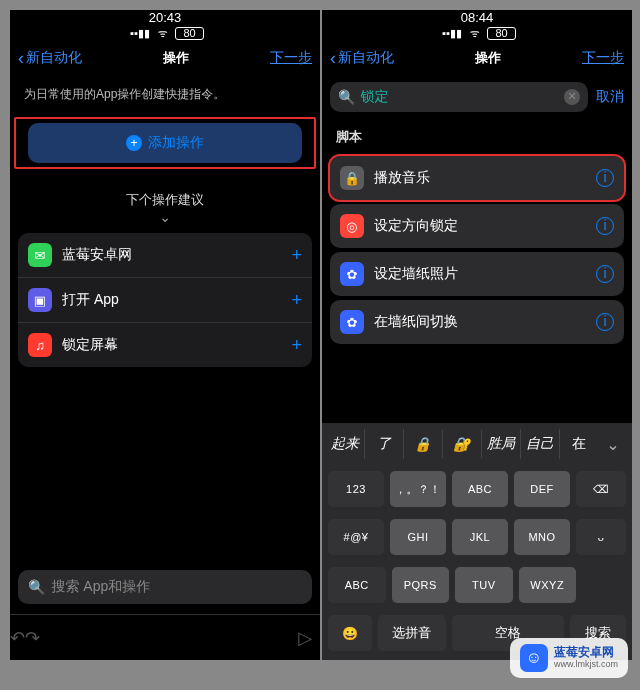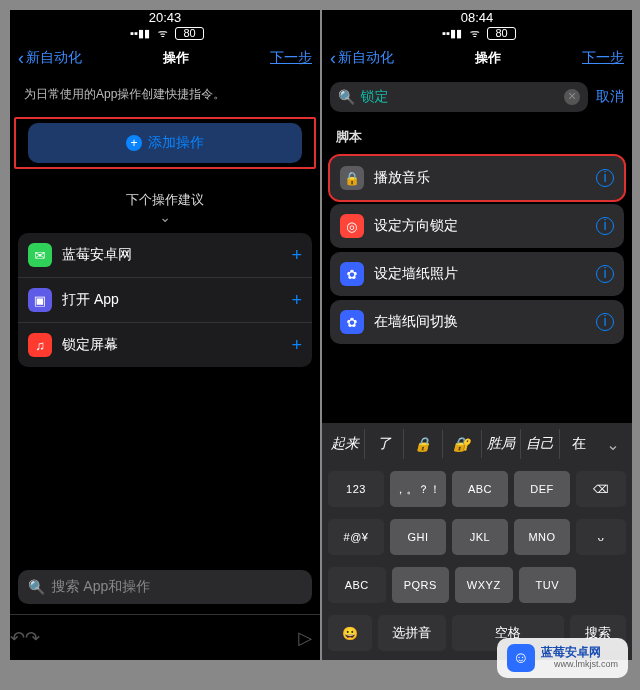--- a/index.html
+++ b/index.html
@@ -76,21 +76,21 @@
   .krow{display:flex;padding:3px;}
   .krow .k{flex:1;margin:3px;background:var(--key);color:#fff;border-radius:5px;height:36px;display:flex;align-items:center;justify-content:center;font-size:13px;}
   .krow .k.dark{background:var(--keydark);}
   .krow.small .k{font-size:11px;letter-spacing:0.5px;}
   .bottomrow{display:flex;padding:3px 3px 0;}
   .bottomrow .k{margin:3px;background:var(--keydark);color:#fff;border-radius:5px;height:36px;display:flex;align-items:center;justify-content:center;font-size:13px;}
 
   .watermark{position:absolute;right:12px;bottom:12px;display:flex;align-items:center;background:rgba(255,255,255,0.88);border-radius:10px;padding:6px 10px;}
   .watermark .logo{width:28px;height:28px;border-radius:7px;background:#2b6dff;display:flex;align-items:center;justify-content:center;color:#fff;margin-right:6px;font-size:16px;}
   .watermark .t1{font-size:12px;color:#1a4db3;font-weight:700;}
-  .watermark .t2{font-size:9px;color:#666;margin-left:13px;}
+  .watermark .t2{font-size:9px;color:#666;}
   .wcol{display:flex;flex-direction:column;line-height:1.1;}
 </style>
 </head>
 <body>
 
 <div class="screen left">
   <div class="status">
     <span>20:43</span>
     <span class="icons">
       <span>▪▪▮▮</span>
@@ -227,22 +227,22 @@
     <div class="krow small" id="kr2">
         <div class="k dark">#@¥</div>
         <div class="k">GHI</div>
         <div class="k">JKL</div>
         <div class="k">MNO</div>
         <div class="k dark" style="flex: 0 0 50px;">ᴗ</div>
       </div>
     <div class="krow small" id="kr3">
         <div class="k dark">ABC</div>
         <div class="k">PQRS</div>
+        <div class="k">TUV</div>
         <div class="k">WXYZ</div>
-        <div class="k">TUV</div>
         <div style="flex: 0 0 50px;"></div>
       </div>
     <div class="bottomrow">
       <div class="k" style="width:44px">😀</div>
       <div class="k" style="flex:1.2">选拼音</div>
       <div class="k" style="flex:2">空格</div>
       <div class="k search" style="width:56px">搜索</div>
     </div>
   </div>
 </div>

